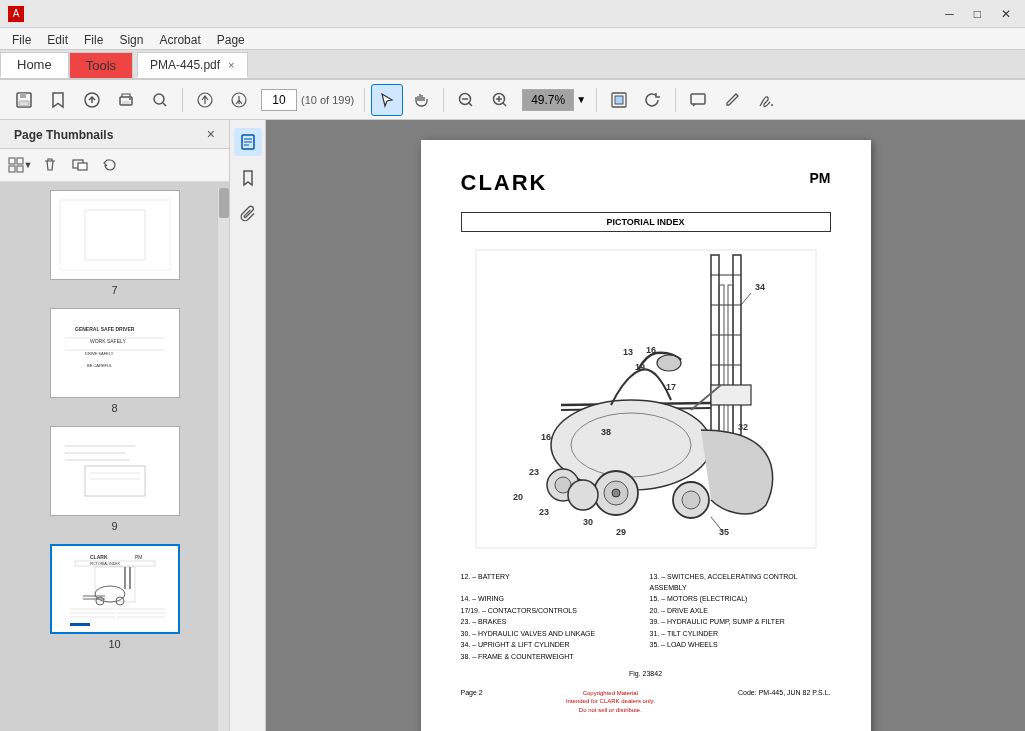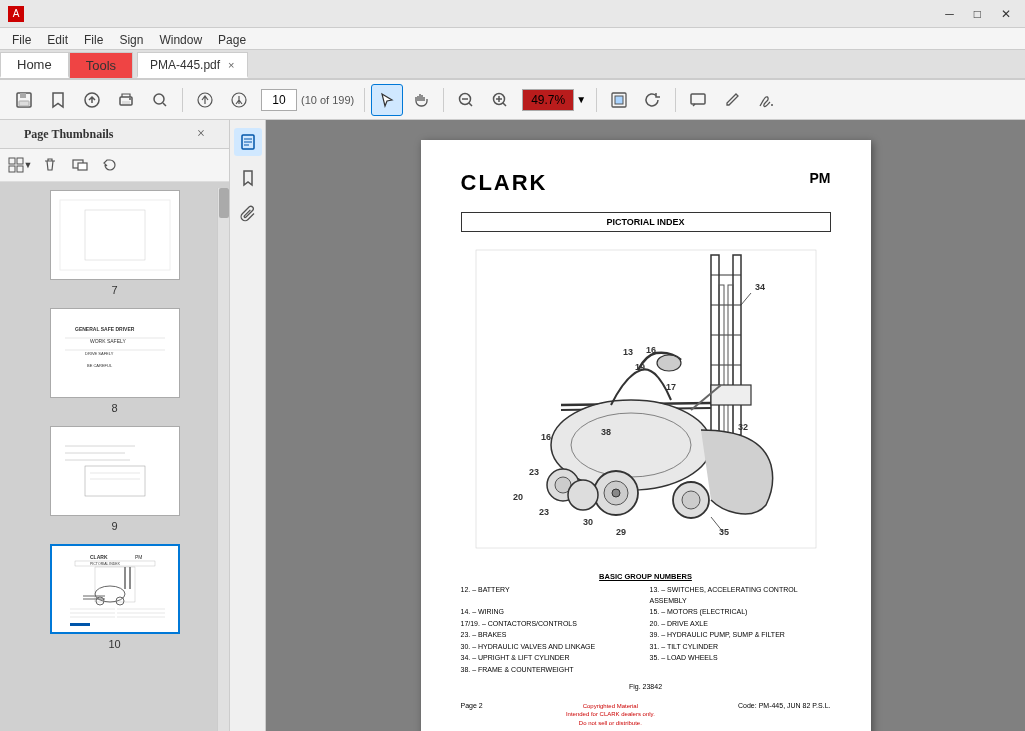--- a/index.html
+++ b/index.html
@@ -134,21 +134,21 @@
       align-items: center;
       gap: 2px;
       margin: 0 4px;
     }
     .zoom-input {
       width: 52px;
       height: 22px;
       text-align: center;
       border: 1px solid #aaa;
       font-size: 12px;
-      background: #b91c1c;
+      background: #a3a3a3;
     }
     .toolbar-btn-active {
       background: #d0e8ff;
       border-color: #0078d7 !important;
     }
 
     
     .main-area {
       display: flex;
       height: calc(731px - 28px - 22px - 30px - 40px);
@@ -160,24 +160,23 @@
       background: #f9f9f9;
       border-right: 1px solid #ccc;
       display: flex;
       flex-direction: column;
       overflow: hidden;
     }
     .sidebar-header {
       display: flex;
       align-items: flex-end;
       justify-content: space-between;
-      padding: 6px 24px;
+      padding: 6px 14px;
       background: #eeeeee;
       border-bottom: 1px solid #ccc;
-      font-family: Liberation Serif, serif;
     }
     .sidebar-title {
       font-size: 12px;
       font-weight: bold;
       color: #333;
     }
     .sidebar-close {
       cursor: pointer;
       font-size: 14px;
       color: #555;
@@ -344,21 +343,21 @@
     <span style="cursor:pointer;padding:0 6px;">□</span>
     <span style="cursor:pointer;padding:0 6px;">✕</span>
   </span>
 </div>
 
 <div class="menu-bar">
   <span class="menu-item">File</span>
   <span class="menu-item">Edit</span>
   <span class="menu-item">File</span>
   <span class="menu-item">Sign</span>
-  <span class="menu-item">Window</span>
+  <span class="menu-item">Acrobat</span>
   <span class="menu-item">Page</span>
 </div>
 
 <div class="tab-bar">
   <div class="tab-home active">
     <span>Home</span>
   </div>
   <div class="tab-tools">
     <span>Tools</span>
   </div>
@@ -725,21 +724,20 @@
         <text x="42" y="255" font-size="9" fill="#333" font-weight="bold">20</text>
 
         <text x="112" y="280" font-size="9" fill="#333" font-weight="bold">30</text>
         <text x="145" y="290" font-size="9" fill="#333" font-weight="bold">29</text>
 
         <text x="248" y="290" font-size="9" fill="#333" font-weight="bold">35</text>
         <line x1="252" y1="287" x2="240" y2="272" stroke="#333" stroke-width="0.8"></line>
       </svg>
 
       <div class="basic-group">
-        <div class="basic-group-title">BASIC GROUP NUMBERS</div>
         <div class="basic-group-list">
           <span>12. – BATTERY</span>
           <span>13. – SWITCHES, ACCELERATING CONTROL ASSEMBLY</span>
           <span>14. – WIRING</span>
           <span>15. – MOTORS (ELECTRICAL)</span>
           <span>17/19. – CONTACTORS/CONTROLS</span>
           <span>20. – DRIVE AXLE</span>
           <span>23. – BRAKES</span>
           <span>39. – HYDRAULIC PUMP, SUMP &amp; FILTER</span>
           <span>30. – HYDRAULIC VALVES AND LINKAGE</span>

